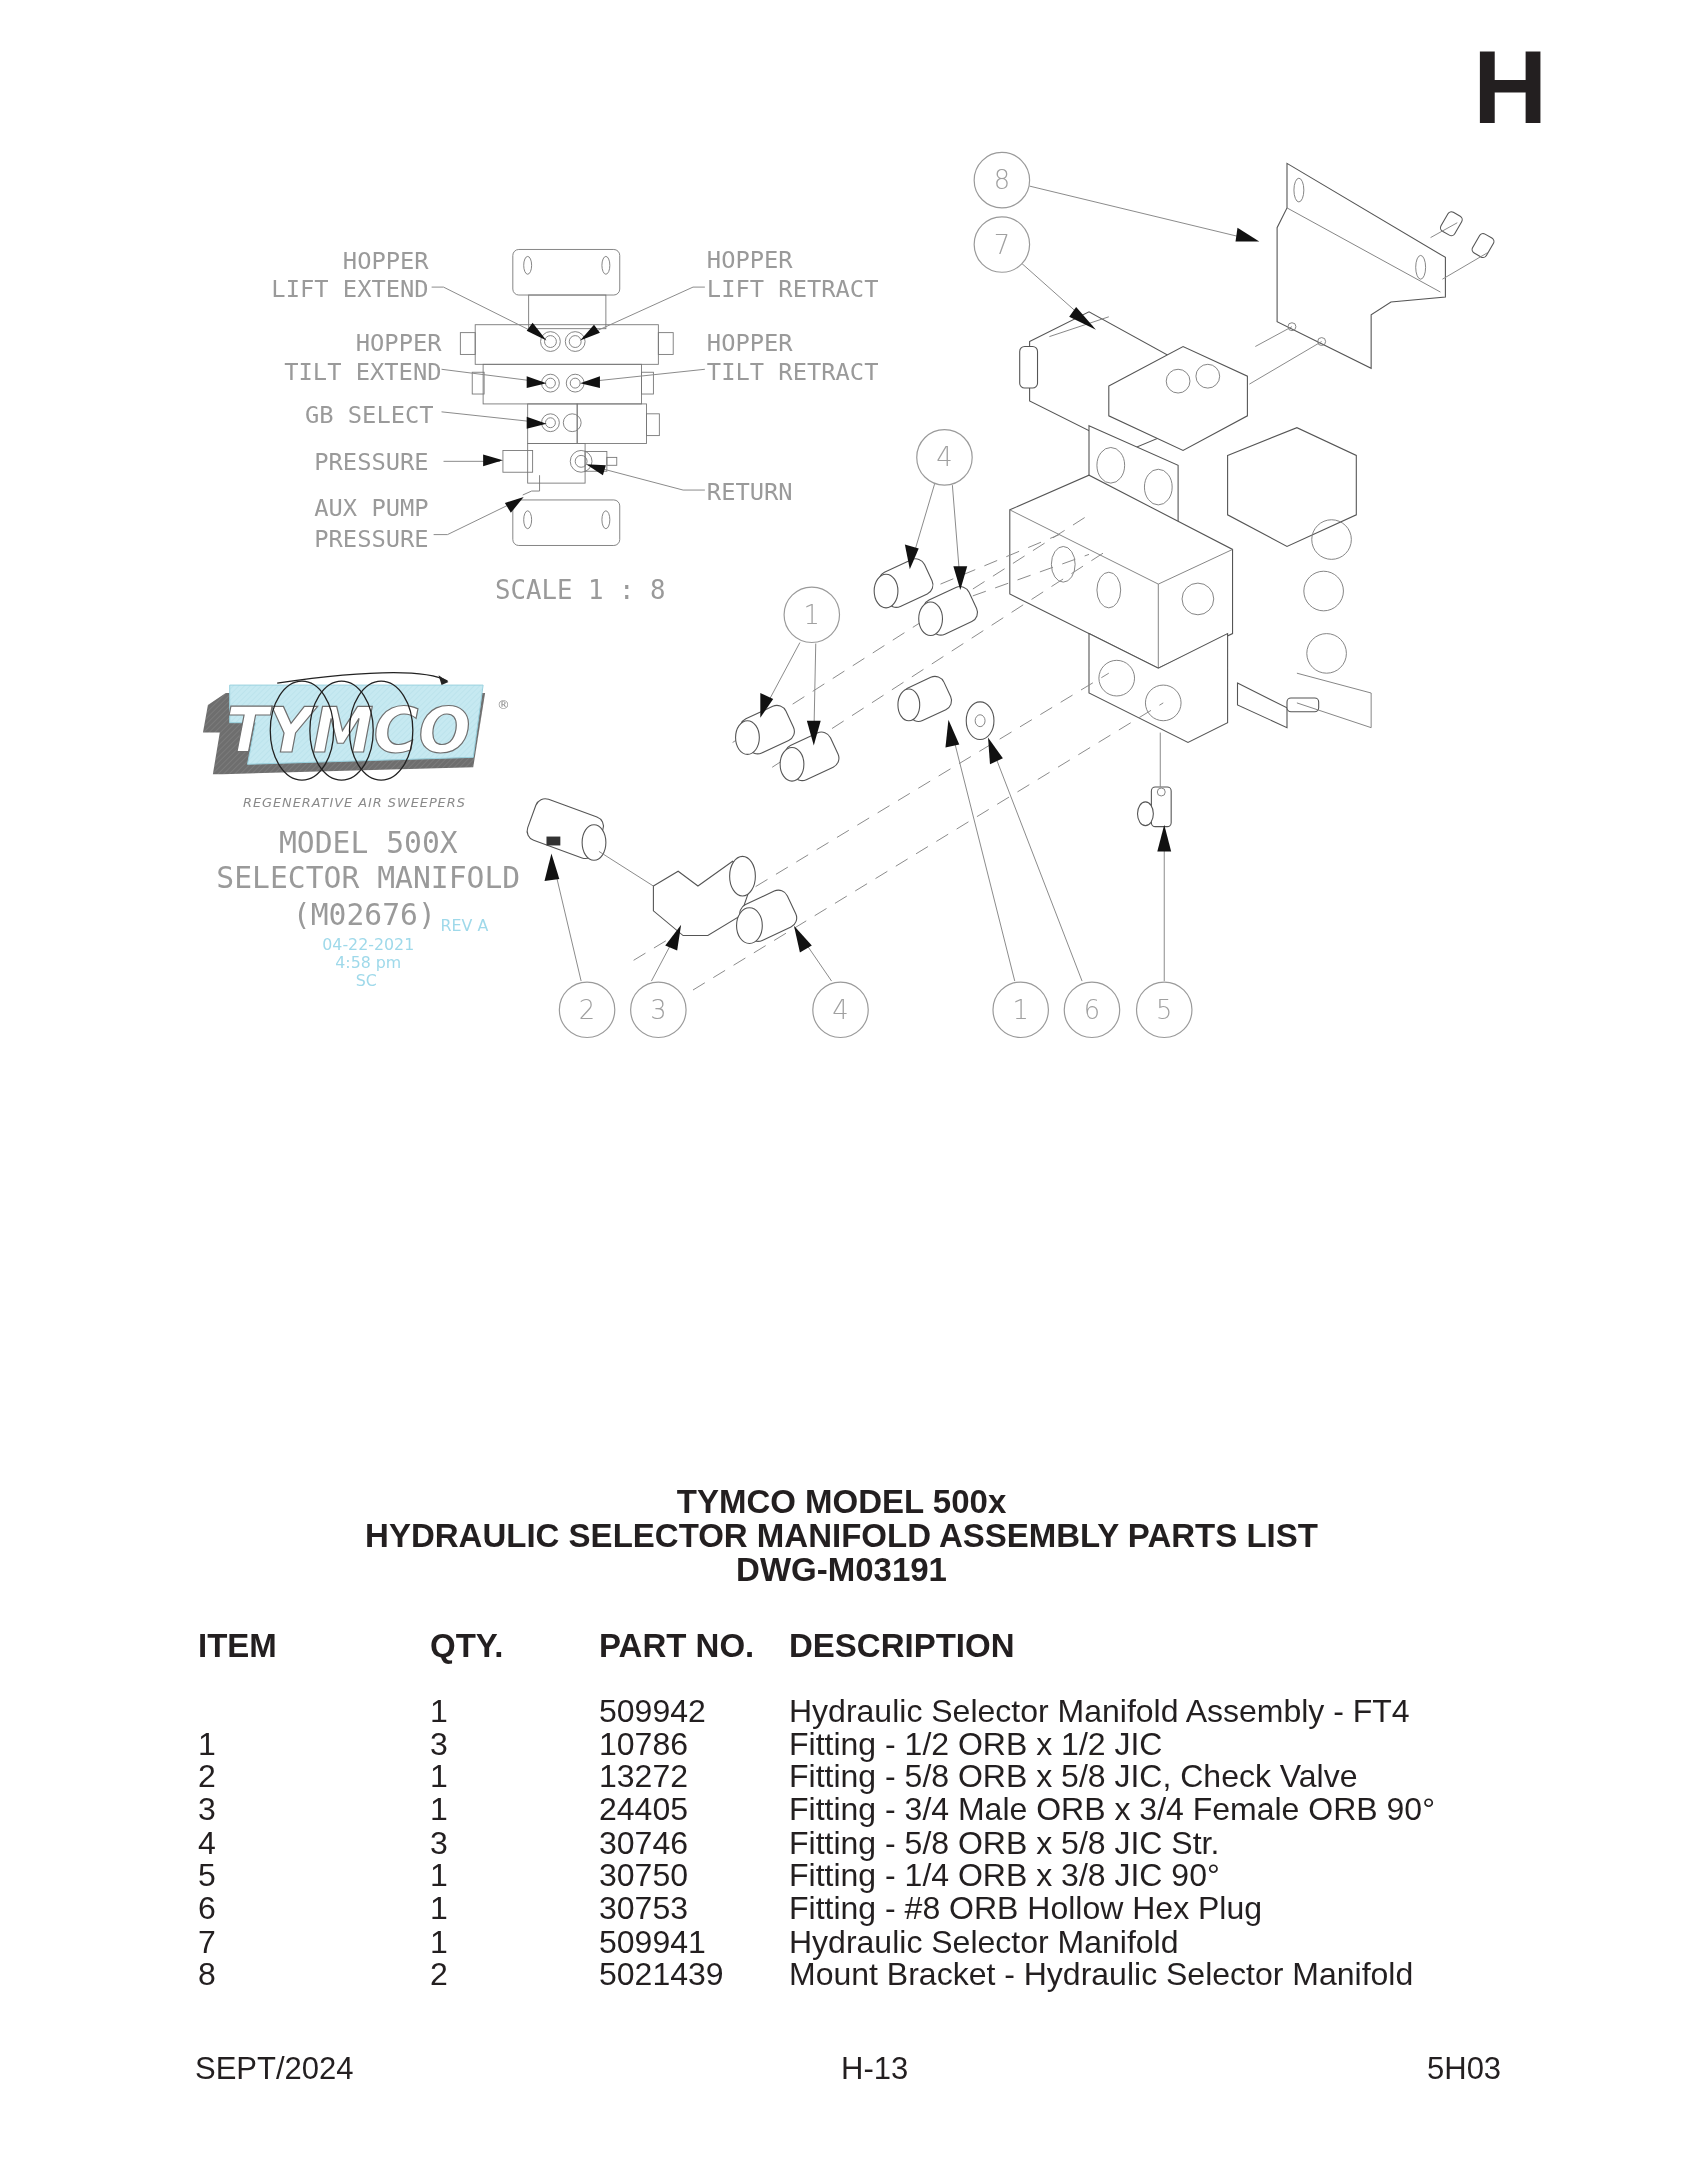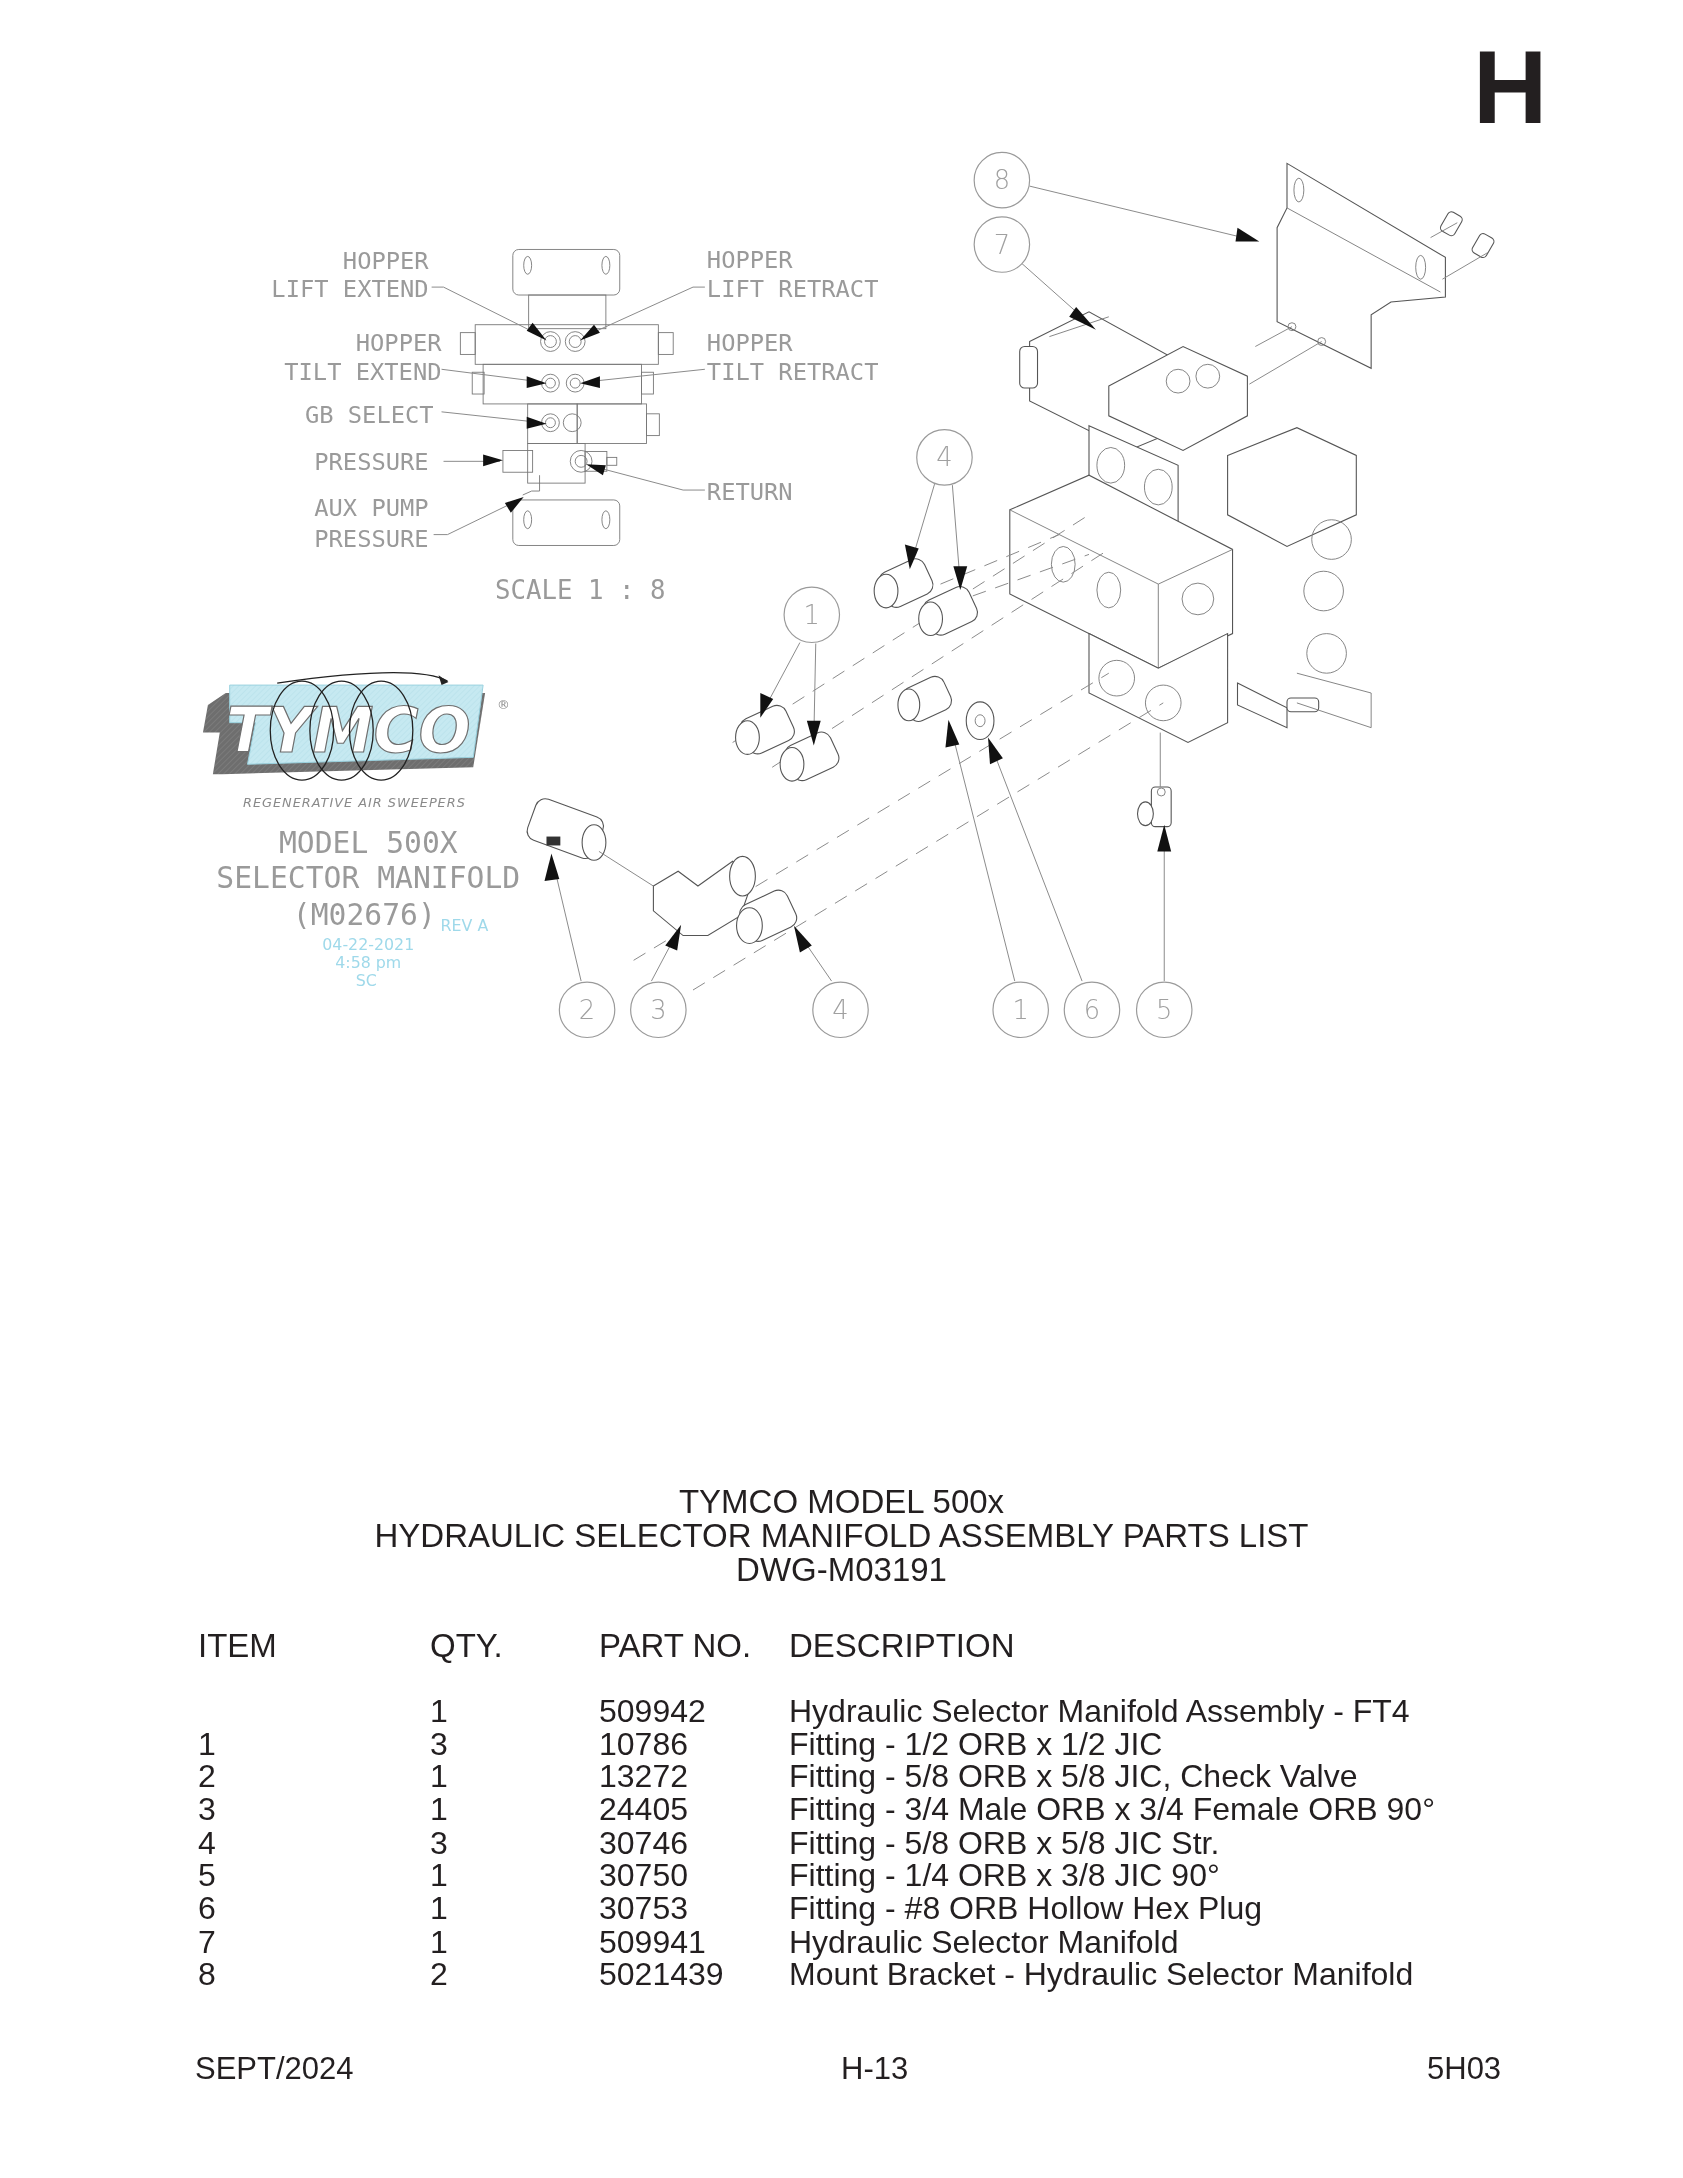--- a/index.html
+++ b/index.html
@@ -9,24 +9,24 @@
   .section-letter { left: 1473px; top: 36px; font-size: 103px; font-weight: bold; line-height: 1; color: #231f20; }
   svg.drawing { position: absolute; left: 0; top: 0; width: 1683px; height: 1089px; }
   .cad { font-family: "DejaVu Sans Mono", monospace; fill: #9a9a9a; font-weight: normal; }
   .callout circle { fill: #fff; stroke: #9a9a9a; stroke-width: 1.2; }
   .callout text { font-family: "DejaVu Sans", sans-serif; font-size: 26px; fill: #a0a0a0; text-anchor: middle; dominant-baseline: central; font-weight: 200; }
   .part { fill: #fff; stroke: #555; stroke-width: 1.1; }
   .part-light { fill: none; stroke: #777; stroke-width: 0.9; }
   .leader { stroke: #8a8a8a; stroke-width: 1; fill: none; }
   .dash { stroke: #8a8a8a; stroke-width: 1; stroke-dasharray: 14 10; fill: none; }
   .arrow { fill: #111; }
-  .title-block { left: 0; width: 1683px; top: 1485px; text-align: center; font-weight: normal; font-size: 33px; line-height: 34px; }
+  .title-block { left: 0; width: 1683px; top: 1485px; text-align: center; font-weight: bold; font-size: 33px; line-height: 34px; }
   .title-block div { white-space: nowrap; }
   .table { left: 0; top: 0; }
-  .th { position: absolute; font-weight: normal; font-size: 33px; top: 1627px; white-space: nowrap; }
+  .th { position: absolute; font-weight: bold; font-size: 33px; top: 1627px; white-space: nowrap; }
   .row { position: absolute; left: 0; width: 1683px; height: 33px; font-size: 32px; line-height: 33px; }
   .cell { position: absolute; white-space: nowrap; top: 0; }
   .c-item { left: 198px; }
   .c-qty { left: 394px; margin-left: 36px; }
   .c-part { left: 599px; }
   .c-desc { left: 789px; }
   .footer { top: 2051px; font-size: 31px; white-space: nowrap; }
 </style>
 </head>
 <body>

